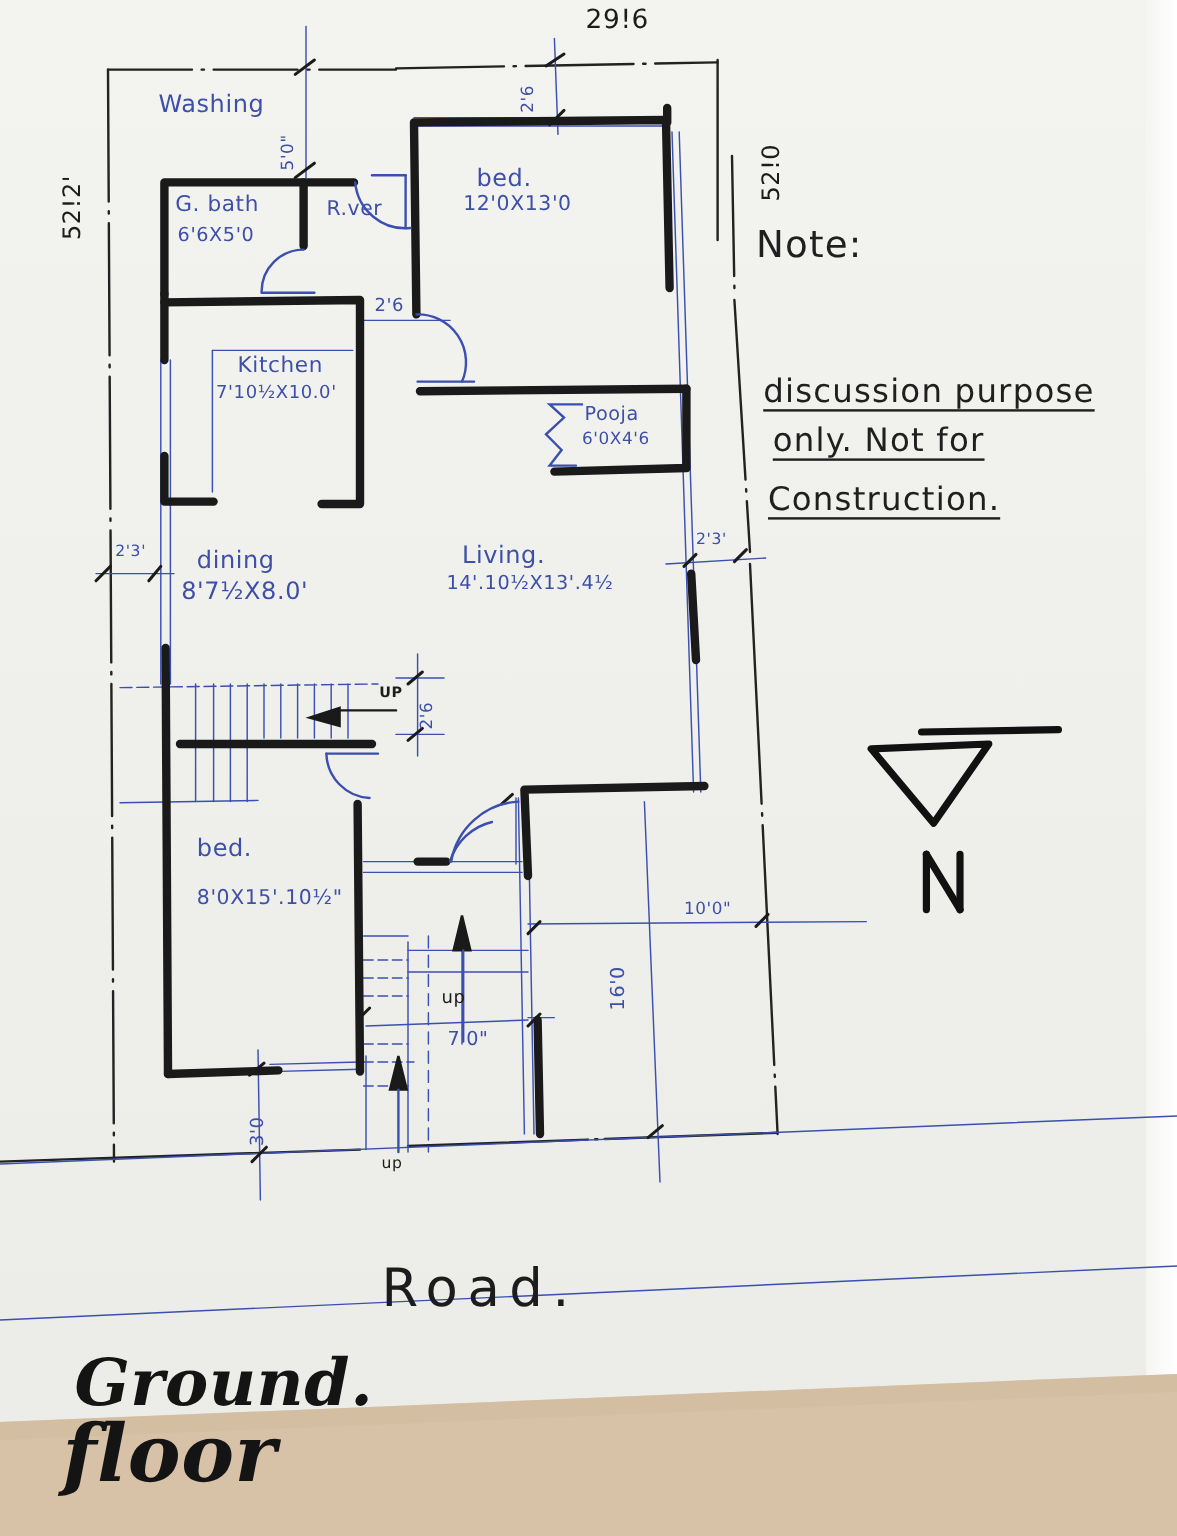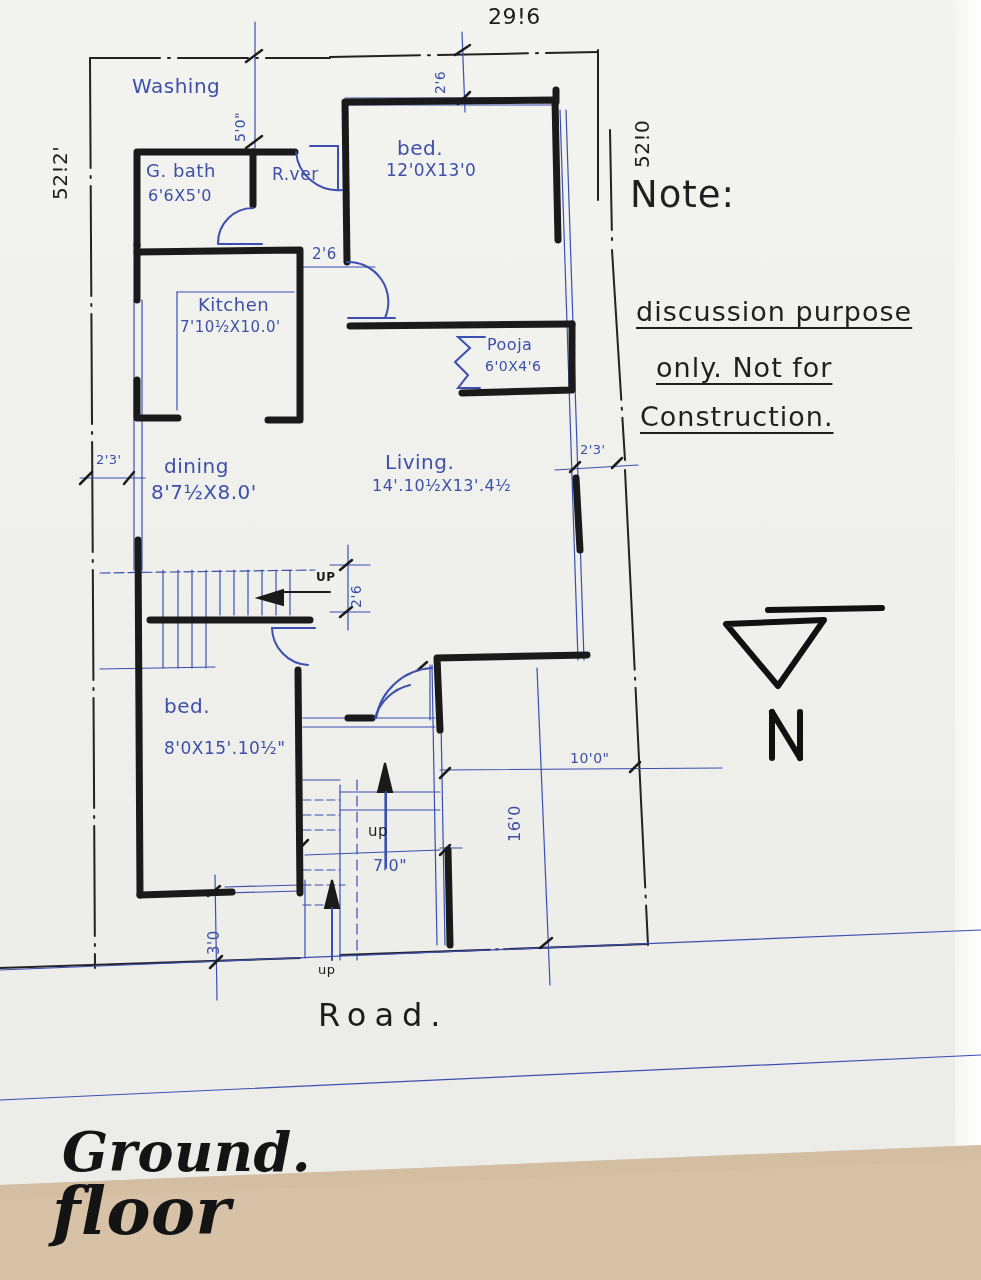--- a/index.html
+++ b/index.html
@@ -249,24 +249,24 @@
 
   <div class="hand blue dim" style="left:570px; top:750px; font-size:14px;">10'0"</div>
   <div class="hand blue dim vert" style="left:505px; top:842px; font-size:16px;">16'0</div>
 
   <div class="hand ink" style="left:368px; top:822px; font-size:15px;">up</div>
   <div class="hand blue dim" style="left:373px; top:856px; font-size:16px;">7'0"</div>
   <div class="hand ink" style="left:318px; top:962px; font-size:13px;">up</div>
 
   <div class="hand blue dim vert" style="left:205px; top:955px; font-size:15px;">3'0</div>
 
-  <div class="hand ink" style="left:318px; top:996px; font-size:32px; letter-spacing:8px;">Road.</div>
+  <div class="hand ink" style="left:318px; top:1048px; font-size:44px; letter-spacing:8px;">Road.</div>
 
   <div class="hand ink" style="left:770px; top:700px; font-size:0;">N</div>
 
-  <div class="hand note-line" style="left:630px; top:173px; font-size:37px;">Note:</div>
-  <div class="hand note-line note-underline" style="left:636px; top:296px;">discussion purpose</div>
-  <div class="hand note-line note-underline" style="left:644px; top:352px;margin-left:12px;">only. Not for</div>
+  <div class="hand note-line" style="left:630px; top:186px; font-size:31px;">Note:</div>
+  <div class="hand note-line note-underline" style="left:636px; top:311px;">discussion purpose</div>
+  <div class="hand note-line note-underline" style="left:644px; top:352px;">only. Not for</div>
   <div class="hand note-line note-underline" style="left:640px; top:401px;">Construction.</div>
 
   <div class="hand title" style="left:62px; top:1096px; font-size:54px;margin-top:24px;">Ground.</div>
   <div class="hand title" style="left:52px; top:1172px; font-size:66px;">floor</div>
 </div>
 
 </body></html>

